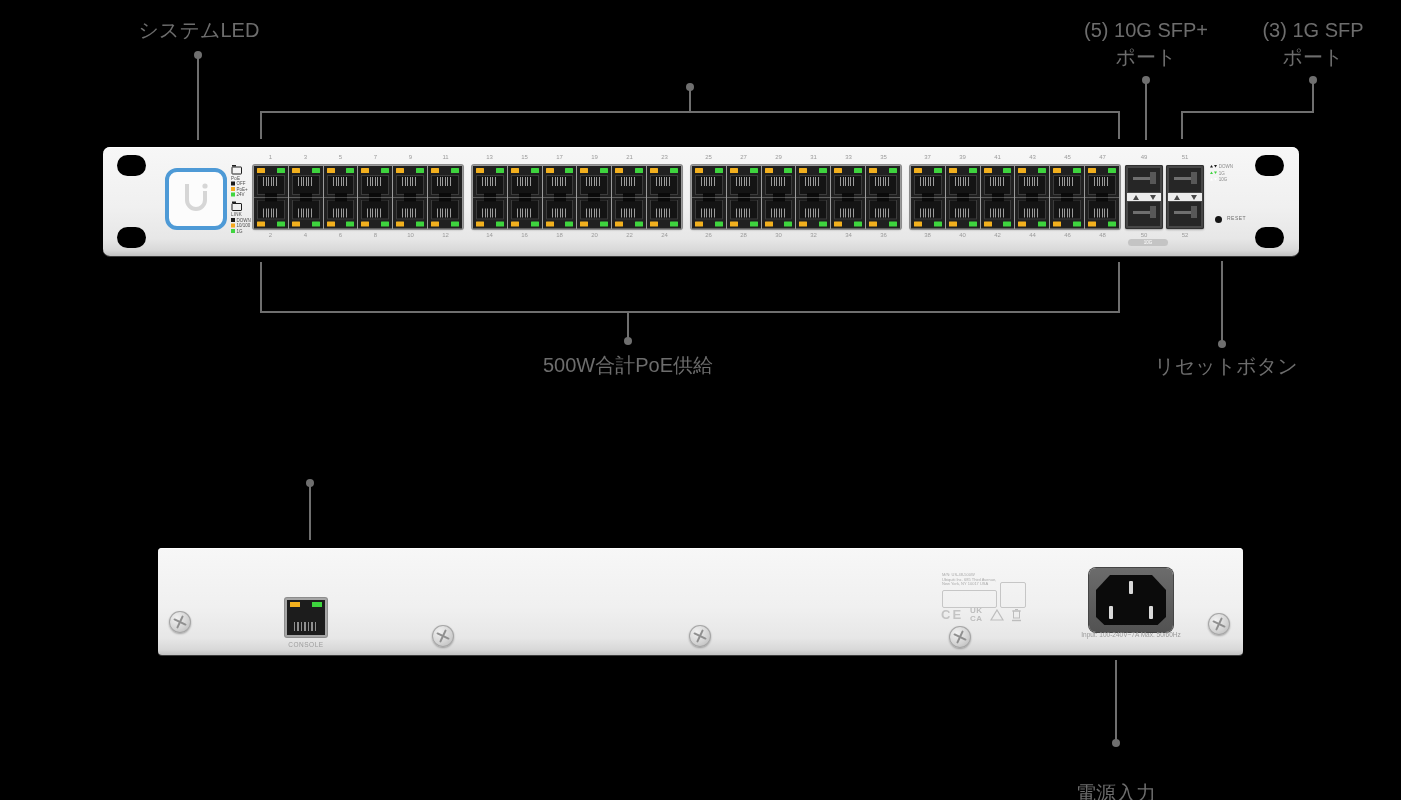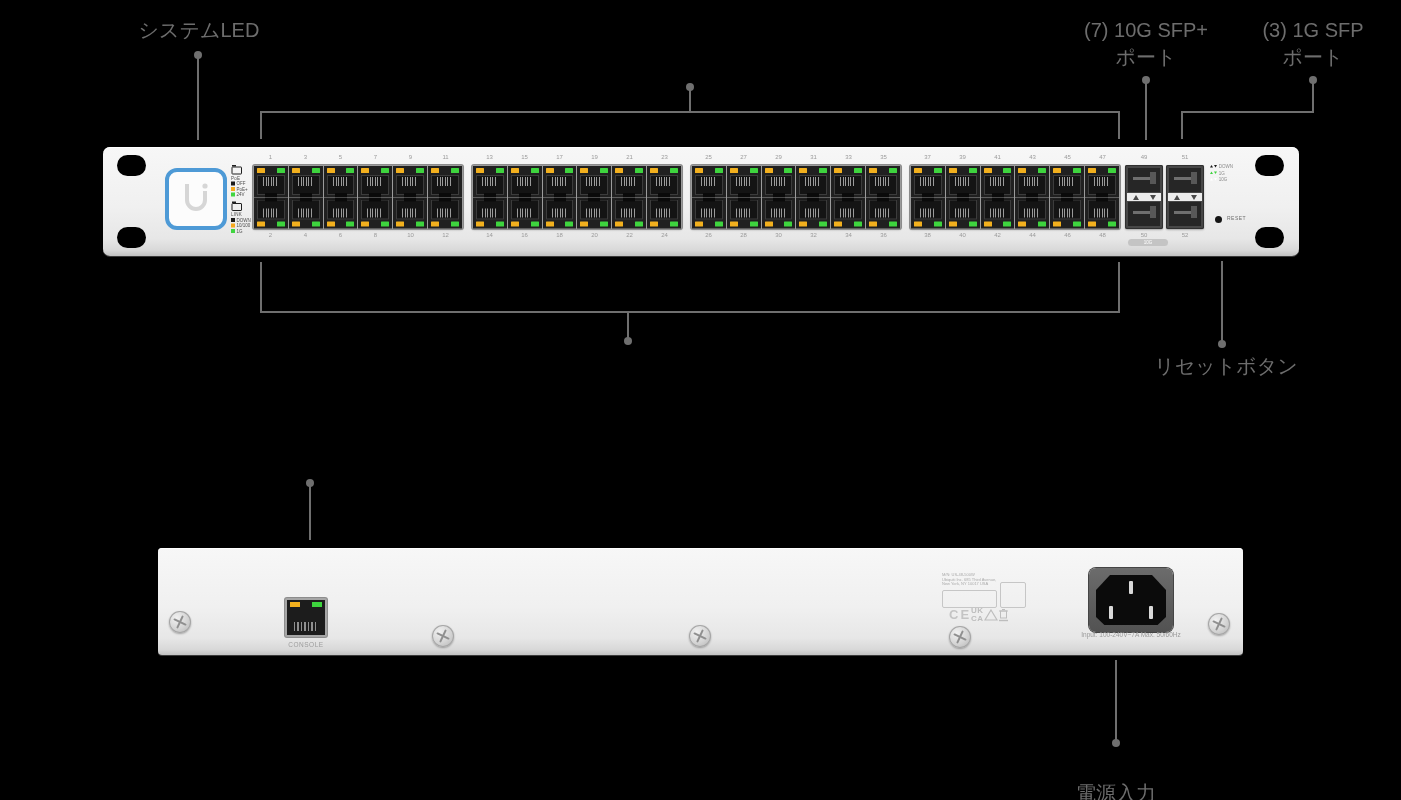--- a/index.html
+++ b/index.html
@@ -89,46 +89,49 @@
   #console-port .led{position:absolute;top:2px;width:10px;height:5px;}
   #console-port .led.l{left:3px;}
   #console-port .led.r{right:3px;}
   #console-port .comb{position:absolute;bottom:4px;left:50%;transform:translateX(-50%);width:24px;height:9px;
                 background:repeating-linear-gradient(90deg,#8f8f8f 0 1.5px,#1a1a1a 1.5px 3.5px);}
   #console-label{position:absolute;left:127px;top:93px;width:42px;text-align:center;font-size:6.5px;
                  color:#9c9c9c;letter-spacing:.5px;}
 
   #reg-text{width:260px;color:#ababab;font-size:8px;line-height:9.5px;white-space:nowrap;}
   .reg-rect{position:absolute;border:1px solid #c6c6c6;border-radius:2px;}
-  #cert-row{position:absolute;left:783px;top:59px;display:flex;align-items:center;color:#bdbdbd;margin-left:8px;}
+  #cert-row{position:absolute;left:783px;top:59px;display:flex;align-items:center;gap:7px;color:#bdbdbd;}
   #cert-ce{font-size:13px;letter-spacing:2px;font-weight:bold;opacity:.85;}
   .ukca{display:block;font-size:8px;line-height:7.5px;font-weight:bold;letter-spacing:.5px;}
 
   #power-inlet{position:absolute;left:931px;top:20px;width:84px;height:64px;border-radius:7px;
                background:linear-gradient(180deg,#6c6c6c,#525252);box-shadow:0 0 0 1px #454545;}
   #power-inlet .cavity{position:absolute;inset:7px;background:#0b0b0b;
        clip-path:polygon(20% 0,80% 0,100% 30%,100% 84%,88% 100%,12% 100%,0 84%,0 30%);}
   #power-inlet .pin{position:absolute;width:4px;height:13px;background:#d9d9d9;border-radius:1px;}
   #power-text{position:absolute;left:883px;top:83px;width:180px;text-align:center;font-size:6.5px;color:#9a9a9a;}
 </style>
 </head>
 <body>
 
 <div class="stage">
 
   <div class="callout-label" style="left:199px;top:17px;">
     <span>システムLED</span>
   </div>
   <div class="callout-label" style="left:1146px;top:17px;">
-    <div>(7) 10G SFP+</div>
+    <div>(5) 10G SFP+</div>
     <div>ポート</div>
   </div>
   <div class="callout-label" style="left:1313px;top:17px;">
     <div>(3) 1G SFP</div>
     <div>ポート</div>
+  </div>
+  <div class="callout-label" style="left:628px;top:352px;">
+    <span>500W合計PoE供給</span>
   </div>
   <div class="callout-label" style="left:1226px;top:353px;">
     <span>リセットボタン</span>
   </div>
   <div class="callout-label" style="left:1116px;top:780px;">
     <span>電源入力</span>
   </div>
 
   <div class="cdot" style="left:198px;top:55px;"></div>
   <div class="cline v" style="left:197px;top:55px;height:85px;"></div>

